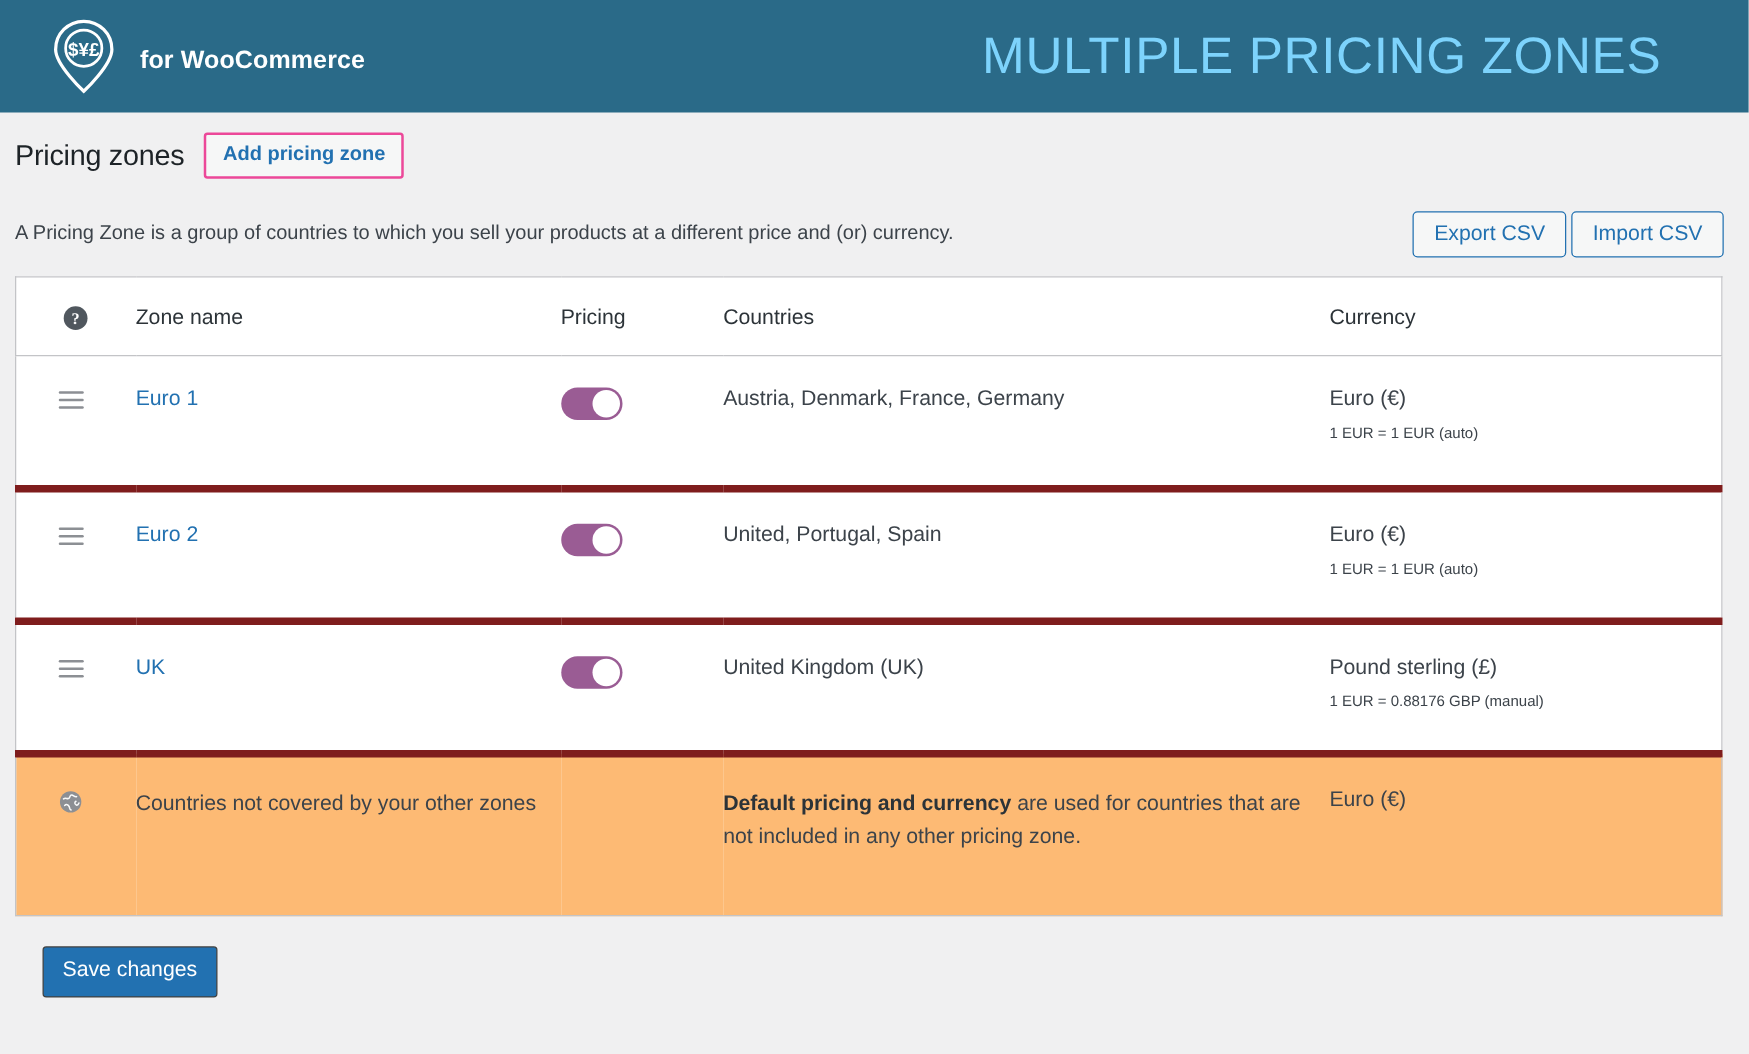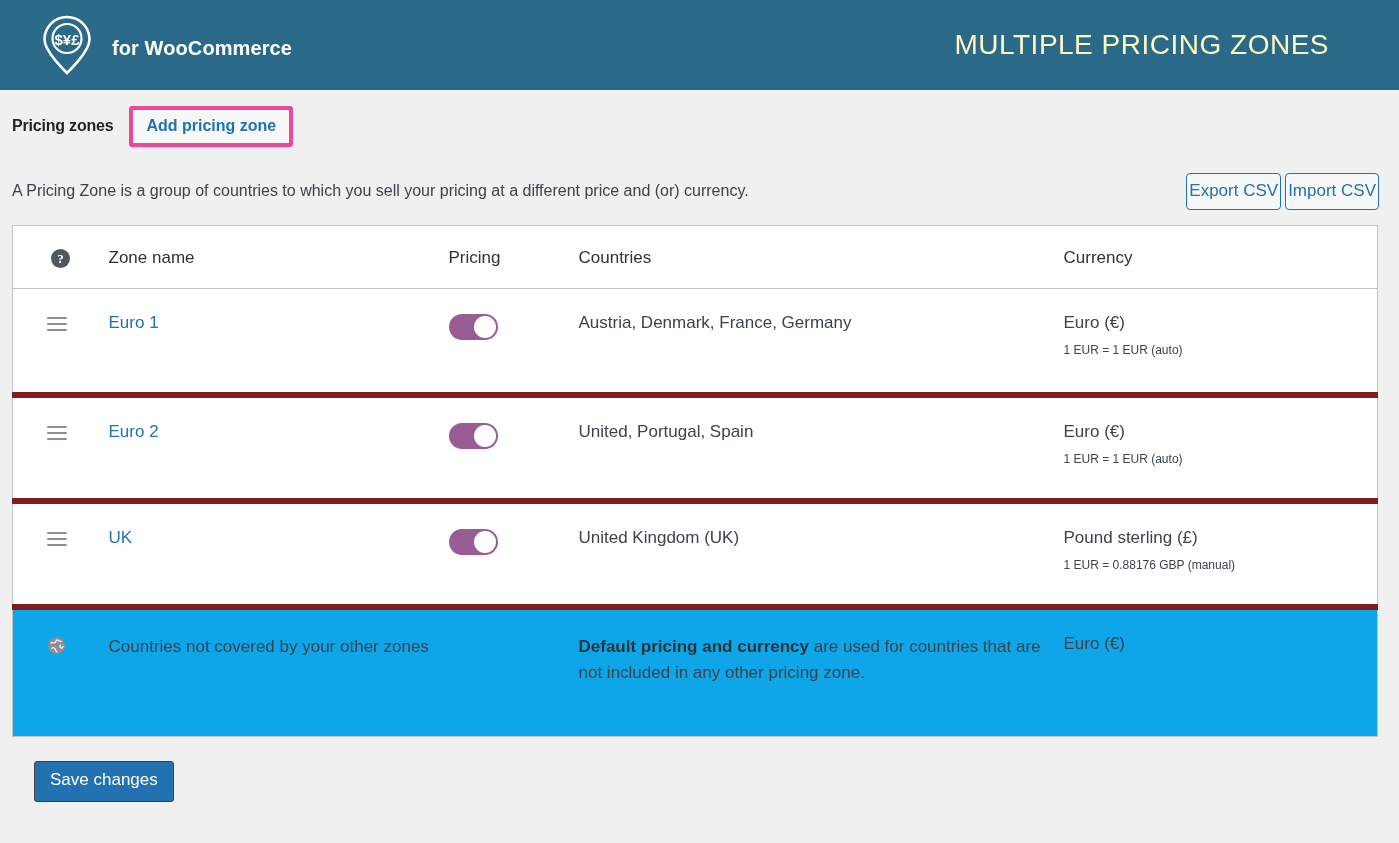--- a/index.html
+++ b/index.html
@@ -47,48 +47,48 @@
     font-weight: 600;
     margin-top: 6px;
     text-align: left;
     letter-spacing: 0.1px;
   }
   .banner-title {
     position: absolute;
     right: 70px;
     top: 50%;
     transform: translateY(-50%);
-    color: #fef9c3;
-    font-size: 28px;
+    color: #7dd3fc;
+    font-size: 41px;
     font-weight: 300;
     letter-spacing: 0.5px;
     white-space: nowrap;
   }
 
   
   .page {
     padding: 0 22px;
   }
   .title-row {
     display: flex;
     align-items: center;
     gap: 16px;
     padding-top: 16px;
     margin-left: -10px;
   }
   .page-title {
-    font-size: 16px;
-    font-weight: 700;
+    font-size: 23px;
+    font-weight: 400;
     color: #1d2327;
     margin: 0;
     letter-spacing: -0.2px;
   }
   .btn-secondary {
     background: #f6f7f7;
-    border: 4px solid #ec4899;
+    border: 2px solid #ec4899;
     color: #2271b1;
     font-size: 16px;
     font-weight: 600;
     border-radius: 3px;
     padding: 7px 13px 8px;
     line-height: 1.1;
     cursor: pointer;
     font-family: "Liberation Sans", sans-serif;
   }
   .desc-row {
@@ -105,21 +105,21 @@
     line-height: 1.5;
   }
   .csv-buttons { display: flex; gap: 4px; }
   .btn-csv {
     background: #f6f7f7;
     border: 1px solid #2271b1;
     color: #2271b1;
     font-size: 17px;
     font-weight: 400;
     border-radius: 4px;
-    padding: 7px 2px 9px;
+    padding: 7px 16px 9px;
     cursor: pointer;
     line-height: 1.15;
     font-family: "Liberation Sans", sans-serif;
   }
 
   
   .zones-table {
     margin-top: 15px;
     margin-left: -10px;
     width: 1365px;
@@ -151,21 +151,21 @@
 
   .zones-table tbody tr td {
     padding: 24px 10px 24px 0;
     font-size: 17px;
     color: #3c434a;
     border-bottom: 6px solid #7f1d1d;
     height: 106px;
   }
   .zones-table tbody tr.row-zone:last-of-type td { border-bottom: 1px solid #c3c4c7; }
   .zones-table tbody tr.row-default td {
-    background: #0ea5e9;
+    background: #fdba74;
     border-bottom: none;
     height: 130px;
   }
   .cell-handle { padding-left: 34px !important; }
 
   .drag-handle {
     display: inline-block;
     width: 20px;
     cursor: move;
     padding-top: 4px;
@@ -262,21 +262,21 @@
 </div>
 
 <div class="page">
 
   <div class="title-row">
     <h1 class="page-title">Pricing zones</h1>
     <button class="btn-secondary">Add pricing zone</button>
   </div>
 
   <div class="desc-row">
-    <div class="desc-text">A Pricing Zone is a group of countries to which you sell your pricing at a different price and (or) currency.</div>
+    <div class="desc-text">A Pricing Zone is a group of countries to which you sell your products at a different price and (or) currency.</div>
     <div class="csv-buttons">
       <button class="btn-csv">Export CSV</button>
       <button class="btn-csv">Import CSV</button>
     </div>
   </div>
 
   <table class="zones-table">
     <colgroup>
       <col class="col-handle">
         <col class="col-name">

